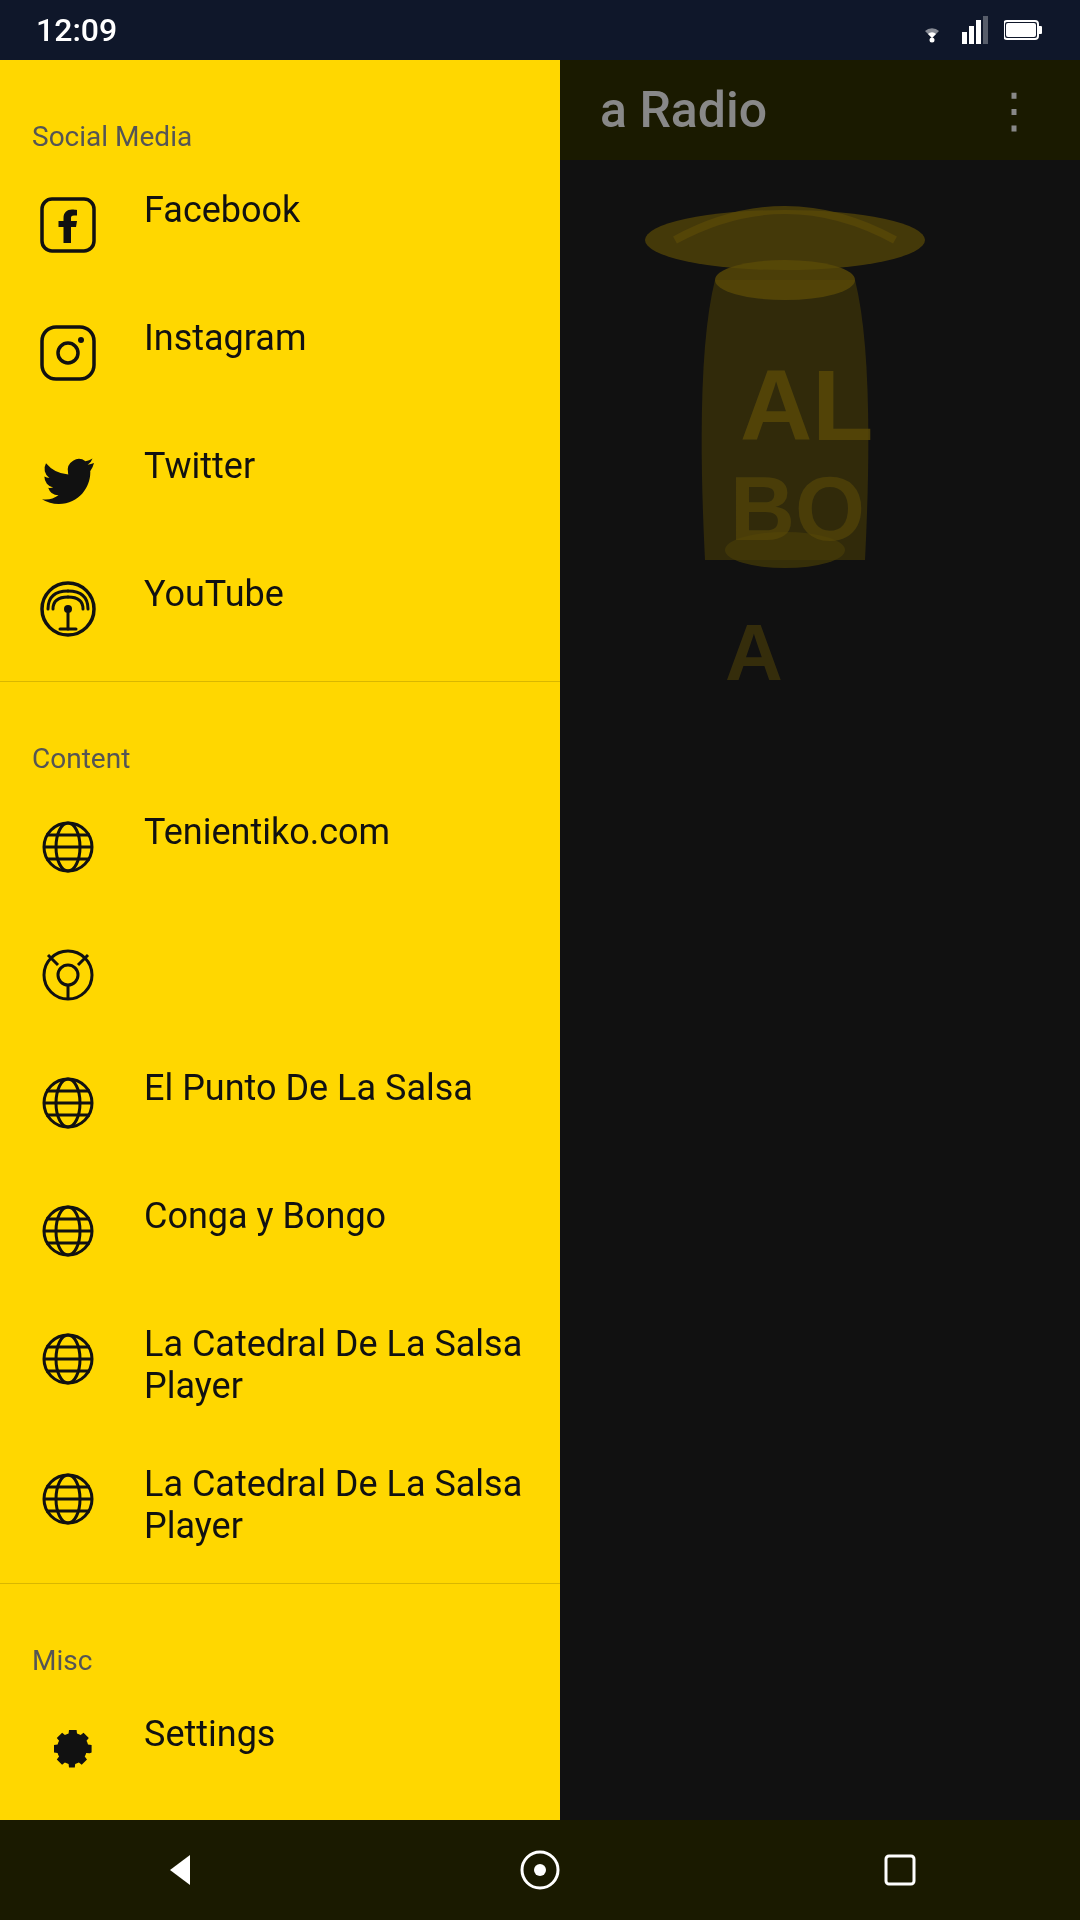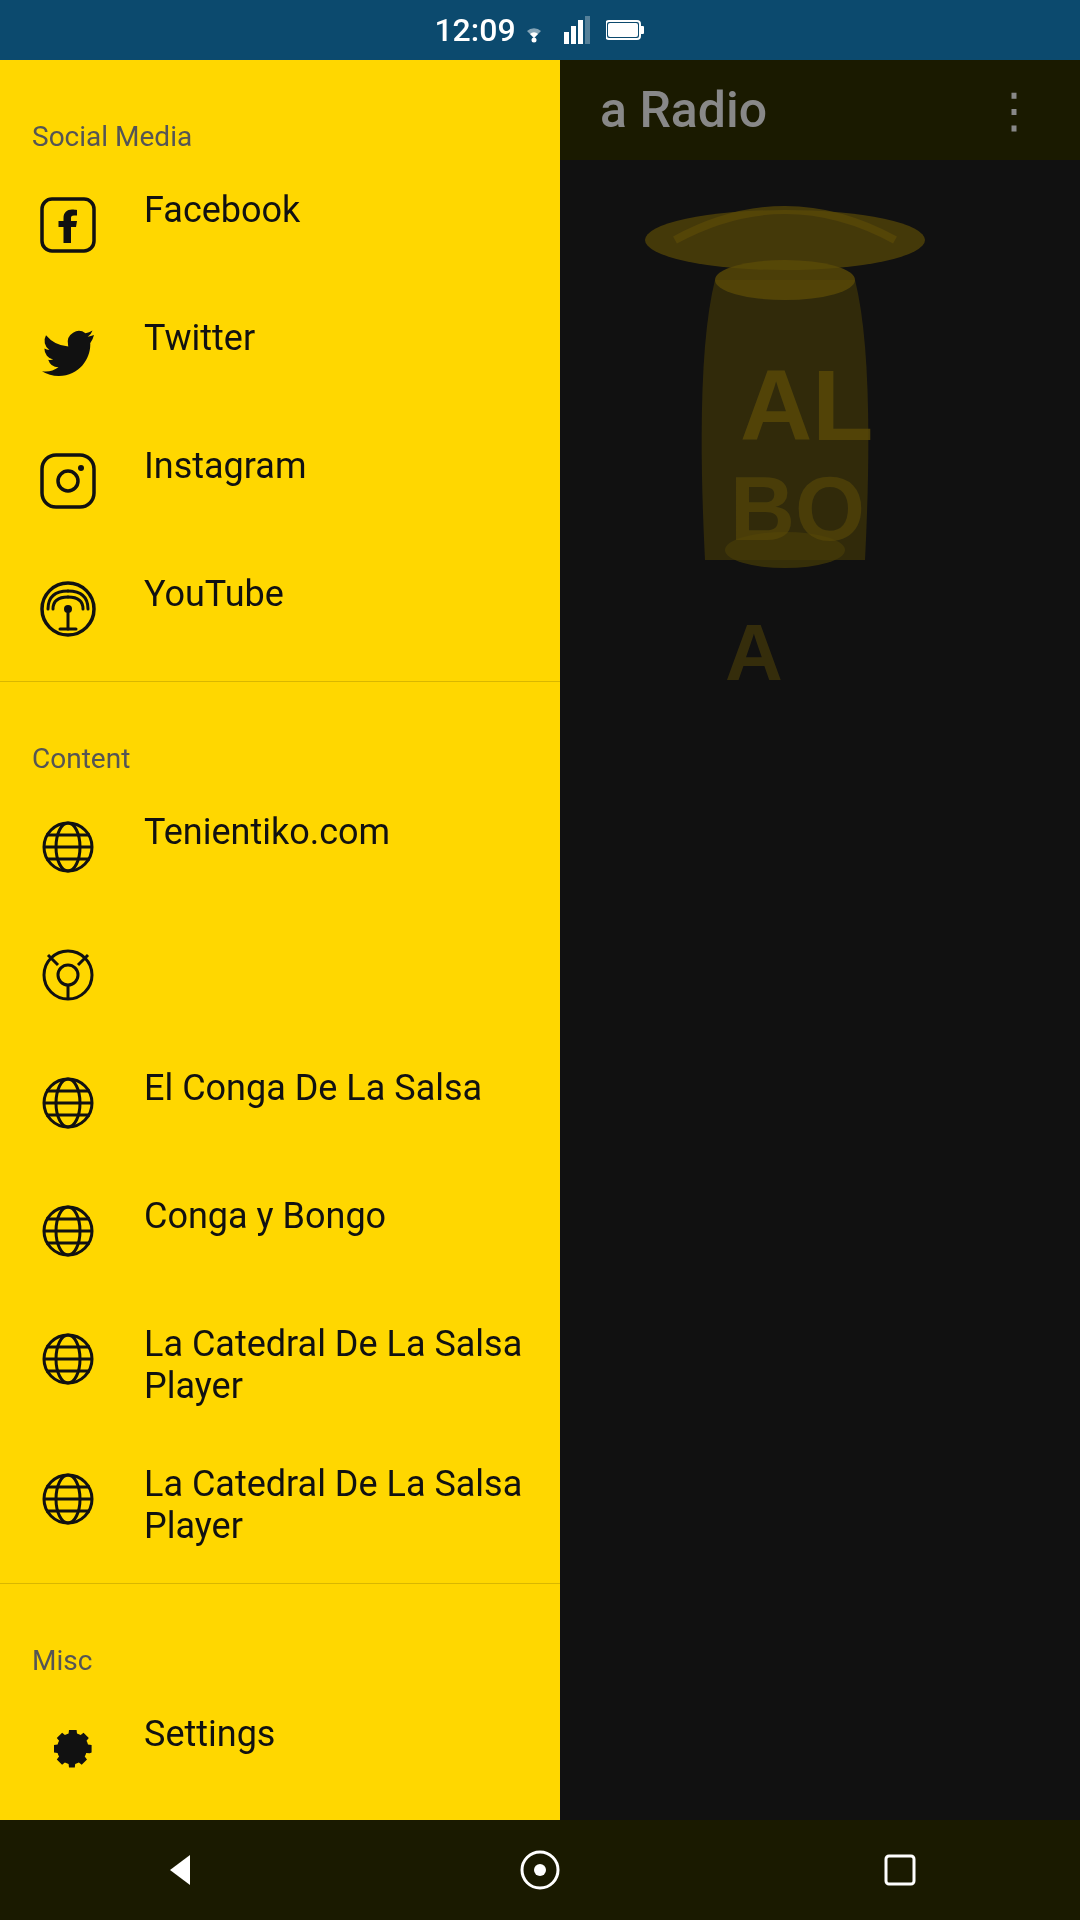--- a/index.html
+++ b/index.html
@@ -14,25 +14,25 @@
       position: relative;
     }
 
     
     .status-bar {
       position: absolute;
       top: 0;
       left: 0;
       width: 100%;
       height: 60px;
-      background: #0c4a6e;
-      display: flex;
-      align-items: center;
-      justify-content: center;
-      padding: 0 24px;
+      background: #0f172a;
+      display: flex;
+      align-items: center;
+      justify-content: space-between;
+      padding: 0 36px;
       z-index: 100;
     }
 
     .status-time {
       color: #fff;
       font-size: 32px;
       font-weight: 500;
     }
 
     .status-icons {
@@ -243,36 +243,36 @@
       <svg viewBox="0 0 60 60" fill="none">
         <rect x="4" y="4" width="52" height="52" rx="10" stroke="#111" stroke-width="3.5" fill="none"></rect>
         <path d="M33 48V32h5l1-6h-6v-3c0-1.5.5-2.5 3-2.5H39v-5.5c-1-.2-3-.4-5-.4-5 0-8.5 3-8.5 8.5V26h-5v6h5v16h7.5z" fill="#111"></path>
       </svg>
     </div>
     <span class="item-label">Facebook</span>
   </div>
 
   <div class="drawer-item">
     <div class="item-icon">
-      <svg viewBox="0 0 60 60" fill="#111">
-        <path d="M56 12a22 22 0 01-6.3 1.7 11 11 0 004.8-6.1 22 22 0 01-7 2.7A11 11 0 0030 21c0 .9.1 1.7.3 2.5A31.2 31.2 0 018 12.3a11 11 0 003.4 14.7 10.9 10.9 0 01-5-1.4v.1a11 11 0 008.8 10.8 11 11 0 01-5 .2 11 11 0 0010.3 7.6A22.1 22.1 0 014 48.2 31.2 31.2 0 0020.9 53c20.3 0 31.4-16.8 31.4-31.4 0-.5 0-1-.1-1.4A22.4 22.4 0 0056 12z"></path>
-      </svg>
-    </div>
-    <span class="item-label">Twitter</span>
-  </div>
-
-  <div class="drawer-item">
-    <div class="item-icon">
       <svg viewBox="0 0 60 60" fill="none">
         <rect x="4" y="4" width="52" height="52" rx="14" stroke="#111" stroke-width="3.5" fill="none"></rect>
         <circle cx="30" cy="30" r="10" stroke="#111" stroke-width="3.5" fill="none"></circle>
         <circle cx="43" cy="17" r="3" fill="#111"></circle>
       </svg>
     </div>
     <span class="item-label">Instagram</span>
+  </div>
+
+  <div class="drawer-item">
+    <div class="item-icon">
+      <svg viewBox="0 0 60 60" fill="#111">
+        <path d="M56 12a22 22 0 01-6.3 1.7 11 11 0 004.8-6.1 22 22 0 01-7 2.7A11 11 0 0030 21c0 .9.1 1.7.3 2.5A31.2 31.2 0 018 12.3a11 11 0 003.4 14.7 10.9 10.9 0 01-5-1.4v.1a11 11 0 008.8 10.8 11 11 0 01-5 .2 11 11 0 0010.3 7.6A22.1 22.1 0 014 48.2 31.2 31.2 0 0020.9 53c20.3 0 31.4-16.8 31.4-31.4 0-.5 0-1-.1-1.4A22.4 22.4 0 0056 12z"></path>
+      </svg>
+    </div>
+    <span class="item-label">Twitter</span>
   </div>
 
   <div class="drawer-item">
     <div class="item-icon">
       <svg viewBox="0 0 60 60" fill="none">
         <circle cx="30" cy="30" r="26" stroke="#111" stroke-width="3.5" fill="none"></circle>
 
         <path d="M15 30 Q15 18 30 18" stroke="#111" stroke-width="3" fill="none" stroke-linecap="round"></path>
         <path d="M45 30 Q45 18 30 18" stroke="#111" stroke-width="3" fill="none" stroke-linecap="round"></path>
         <path d="M10 30 Q10 12 30 12" stroke="#111" stroke-width="3" fill="none" stroke-linecap="round"></path>
@@ -317,21 +317,21 @@
   <div class="drawer-item">
     <div class="item-icon">
       <svg viewBox="0 0 60 60" fill="none" stroke="#111" stroke-width="3">
         <circle cx="30" cy="30" r="24"></circle>
         <ellipse cx="30" cy="30" rx="12" ry="24"></ellipse>
         <line x1="6" y1="30" x2="54" y2="30"></line>
         <line x1="8" y1="18" x2="52" y2="18"></line>
         <line x1="8" y1="42" x2="52" y2="42"></line>
       </svg>
     </div>
-    <span class="item-label">El Conga De La Salsa</span>
+    <span class="item-label">El Punto De La Salsa</span>
   </div>
 
   <div class="drawer-item">
     <div class="item-icon">
       <svg viewBox="0 0 60 60" fill="none" stroke="#111" stroke-width="3">
         <circle cx="30" cy="30" r="24"></circle>
         <ellipse cx="30" cy="30" rx="12" ry="24"></ellipse>
         <line x1="6" y1="30" x2="54" y2="30"></line>
         <line x1="8" y1="18" x2="52" y2="18"></line>
         <line x1="8" y1="42" x2="52" y2="42"></line>

